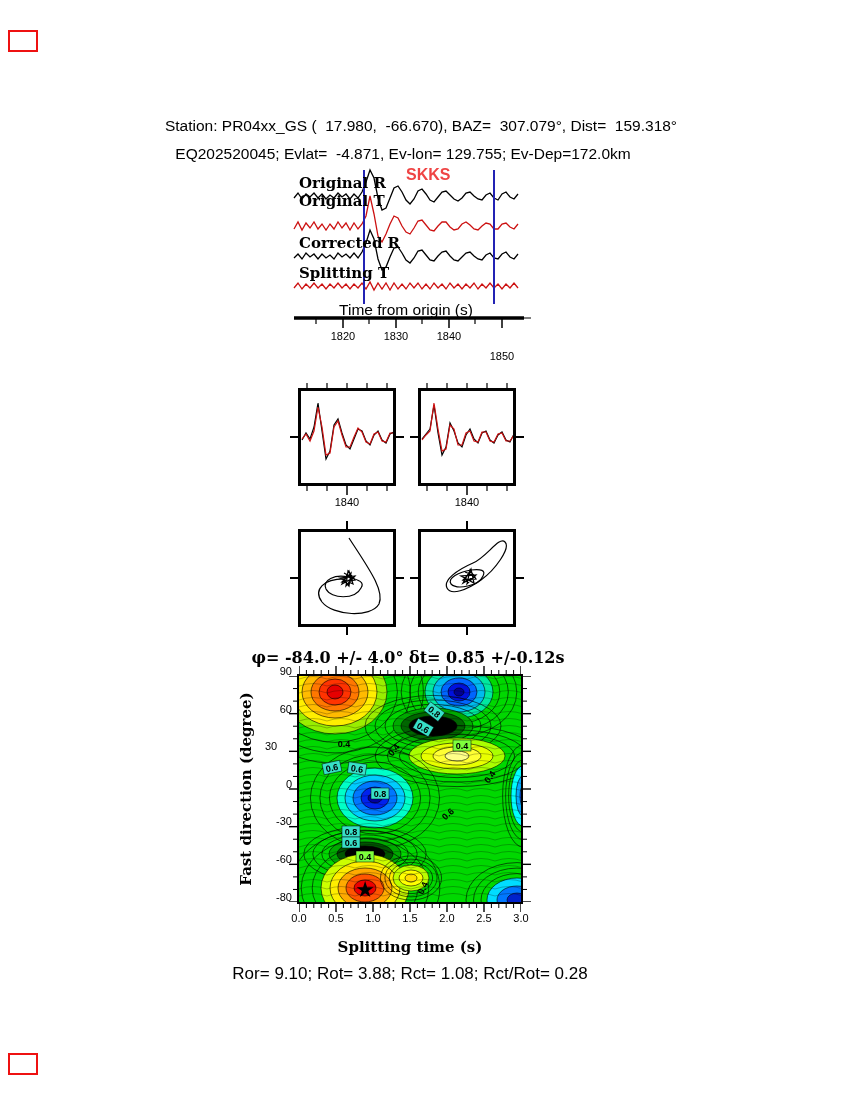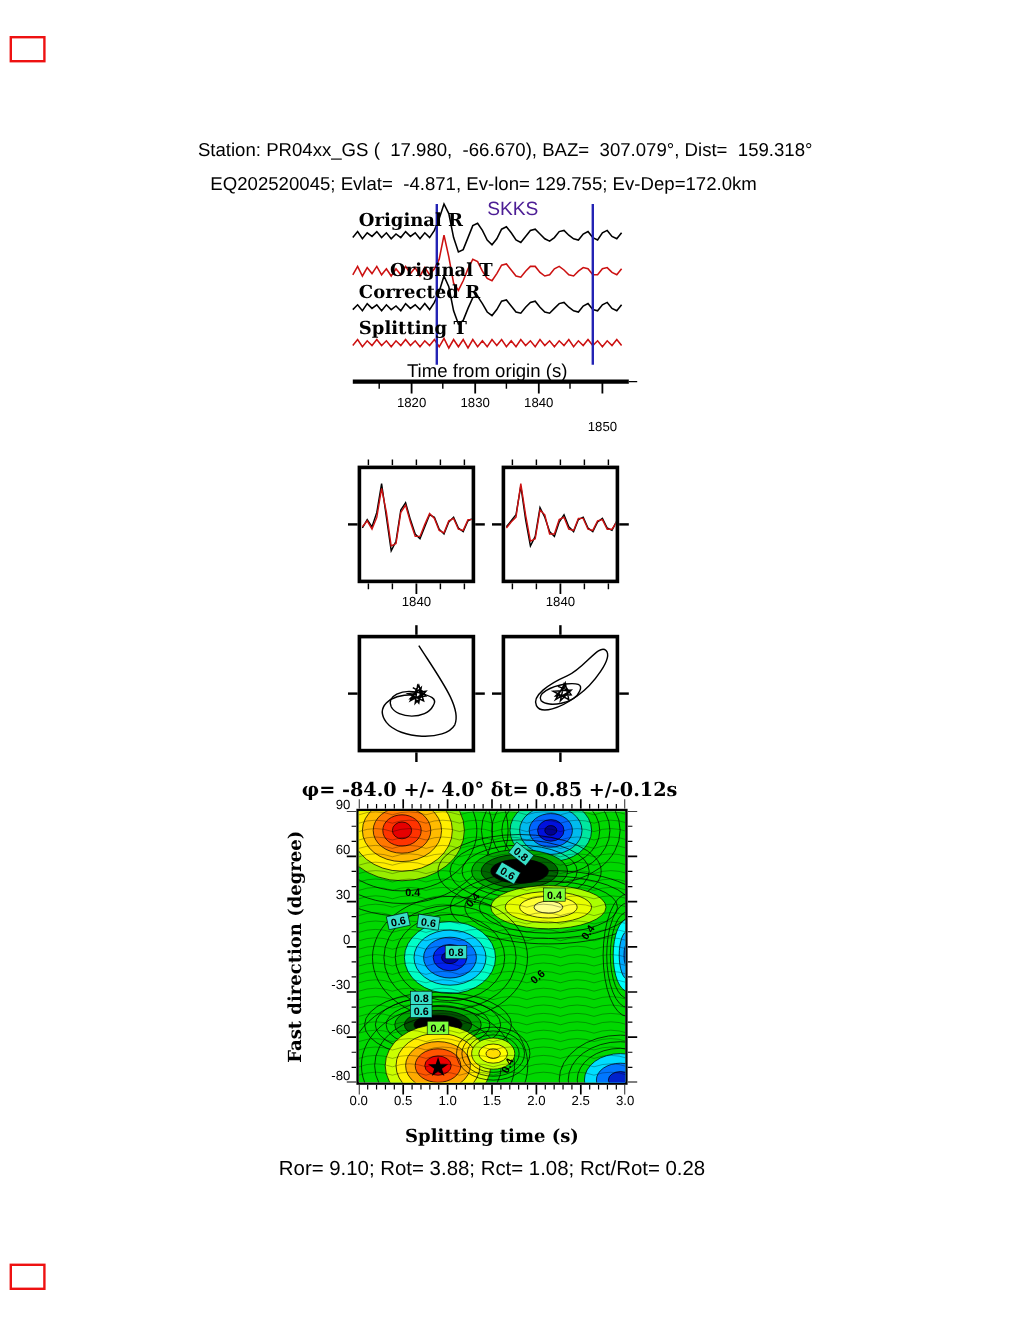--- a/index.html
+++ b/index.html
@@ -30,24 +30,24 @@
 
 <svg id="wave-traces" class="abs" style="left:292px;top:168px;" width="236" height="140" viewBox="0 0 236 140">
     <polyline points="2,30 6,25 10,31 14,26 18,29 22,25 26,30 30,26 34,31 38,27 42,30 46,25 50,29 54,26 58,31 62,26 66,30 70,24 74,14 78,2 82,10 86,30 90,42 94,40 98,30 102,20 106,18 110,24 114,32 118,36 122,31 126,23 130,21 134,26 138,32 142,34 146,29 150,24 154,23 158,27 162,31 166,33 170,30 174,25 178,24 182,28 186,31 190,32 194,27 198,25 202,30 206,32 210,26 214,24 218,29 222,31 226,26" fill="none" stroke="#000000" stroke-width="1.3"></polyline>
     <polyline points="2,61 6,54 10,62 14,55 18,60 22,54 26,61 30,56 34,62 38,56 42,61 46,54 50,60 54,55 58,62 62,55 66,61 70,56 74,48 78,28 82,46 86,68 90,74 94,66 98,56 102,48 106,50 110,58 114,64 118,66 122,60 126,53 130,52 134,57 138,62 142,63 146,58 150,54 154,54 158,59 162,62 166,61 170,56 174,54 178,57 182,61 186,62 190,58 194,55 198,56 202,61 206,61 210,56 214,55 218,59 222,61 226,56" fill="none" stroke="#cc1111" stroke-width="1.3"></polyline>
     <polyline points="2,90 6,86 10,91 14,85 18,89 22,86 26,91 30,86 34,90 38,87 42,91 46,85 50,89 54,86 58,90 62,85 66,90 70,84 74,75 78,62 82,71 86,91 90,102 94,99 98,89 102,80 106,79 110,85 114,92 118,95 122,90 126,83 130,82 134,87 138,92 142,93 146,88 150,84 154,83 158,88 162,92 166,93 170,89 174,85 178,84 182,88 186,91 190,92 194,87 198,85 202,90 206,91 210,86 214,84 218,89 222,91 226,86" fill="none" stroke="#000000" stroke-width="1.3"></polyline>
     <polyline points="2,120 6,115 10,121 14,116 18,120 22,115 26,120 30,116 34,121 38,116 42,120 46,115 50,120 54,116 58,121 62,116 66,120 70,115 74,121 78,114 82,122 86,115 90,121 94,115 98,122 102,115 106,121 110,116 114,121 118,115 122,120 126,115 130,121 134,116 138,121 142,115 146,120 150,116 154,121 158,115 162,120 166,116 170,121 174,116 178,120 182,115 186,121 190,116 194,120 198,115 202,120 206,116 210,121 214,116 218,120 222,115 226,120" fill="none" stroke="#cc1111" stroke-width="1.3"></polyline>
     <line x1="72" y1="2" x2="72" y2="136" stroke="#2323b4" stroke-width="2"></line>
     <line x1="202" y1="2" x2="202" y2="136" stroke="#2323b4" stroke-width="2"></line>
   </svg>
 <div class="abs serifb tracelab" style="left:299px;top:174px;">Original R</div>
-<div class="abs serifb tracelab" style="left:299px;top:216px;margin-left:26px;">Original T</div>
+<div class="abs serifb tracelab" style="left:299px;top:192px;">Original T</div>
 <div class="abs serifb tracelab" style="left:299px;top:234px;">Corrected R</div>
 <div class="abs serifb tracelab" style="left:299px;top:264px;">Splitting T</div>
-<div class="abs" style="left:406px;top:166px;font-size:16px;font-weight:normal;color:#4c1d95;">SKKS</div>
+<div class="abs" style="left:406px;top:166px;font-size:16px;font-weight:bold;color:#ef4444;">SKKS</div>
 
 <div class="abs ctr" style="left:406px;top:301px;font-size:15.5px;">Time from origin (s)</div>
 <svg id="time-axis" class="abs" style="left:292px;top:314px;" width="240" height="16" viewBox="0 0 240 16">
     <line x1="2" y1="4" x2="232" y2="4" stroke="#000" stroke-width="3.5"></line>
     <line x1="232" y1="4" x2="239" y2="4" stroke="#000" stroke-width="1"></line>
     <line x1="51" y1="4" x2="51" y2="14" stroke="#000" stroke-width="1.5"></line>
     <line x1="104" y1="4" x2="104" y2="14" stroke="#000" stroke-width="1.5"></line>
     <line x1="157" y1="4" x2="157" y2="14" stroke="#000" stroke-width="1.5"></line>
     <line x1="210" y1="4" x2="210" y2="14" stroke="#000" stroke-width="1.5"></line>
     <line x1="24" y1="4" x2="24" y2="10" stroke="#000" stroke-width="1.2"></line>
@@ -397,21 +397,21 @@
       </g>
       <g transform="translate(124,212) rotate(-65)">
         <text x="0" y="3" text-anchor="middle" font-size="9" font-weight="bold" fill="#000" font-family="Liberation Sans, sans-serif">0.4</text>
       </g>
       <text x="66" y="221" text-anchor="middle" font-size="22" fill="#000">★</text>
     </svg>
 </div>
 
 <span class="abs num" style="left:250px;top:665px;width:42px;text-align:right;">90</span>
 <span class="abs num" style="left:250px;top:703px;width:42px;text-align:right;">60</span>
-<span class="abs num" style="left:250px;top:740px;width:42px;text-align:right;">30</span>
+<span class="abs num" style="left:250px;top:740px;width:42px;">30</span>
 <span class="abs num" style="left:250px;top:778px;width:42px;text-align:right;">0</span>
 <span class="abs num" style="left:250px;top:815px;width:42px;text-align:right;">-30</span>
 <span class="abs num" style="left:250px;top:853px;width:42px;text-align:right;">-60</span>
 <span class="abs num" style="left:250px;top:891px;width:42px;text-align:right;">-80</span>
 
 <span class="abs num" style="left:279px;top:912px;width:40px;">0.0</span>
 <span class="abs num" style="left:316px;top:912px;width:40px;">0.5</span>
 <span class="abs num" style="left:353px;top:912px;width:40px;">1.0</span>
 <span class="abs num" style="left:390px;top:912px;width:40px;">1.5</span>
 <span class="abs num" style="left:427px;top:912px;width:40px;">2.0</span>

